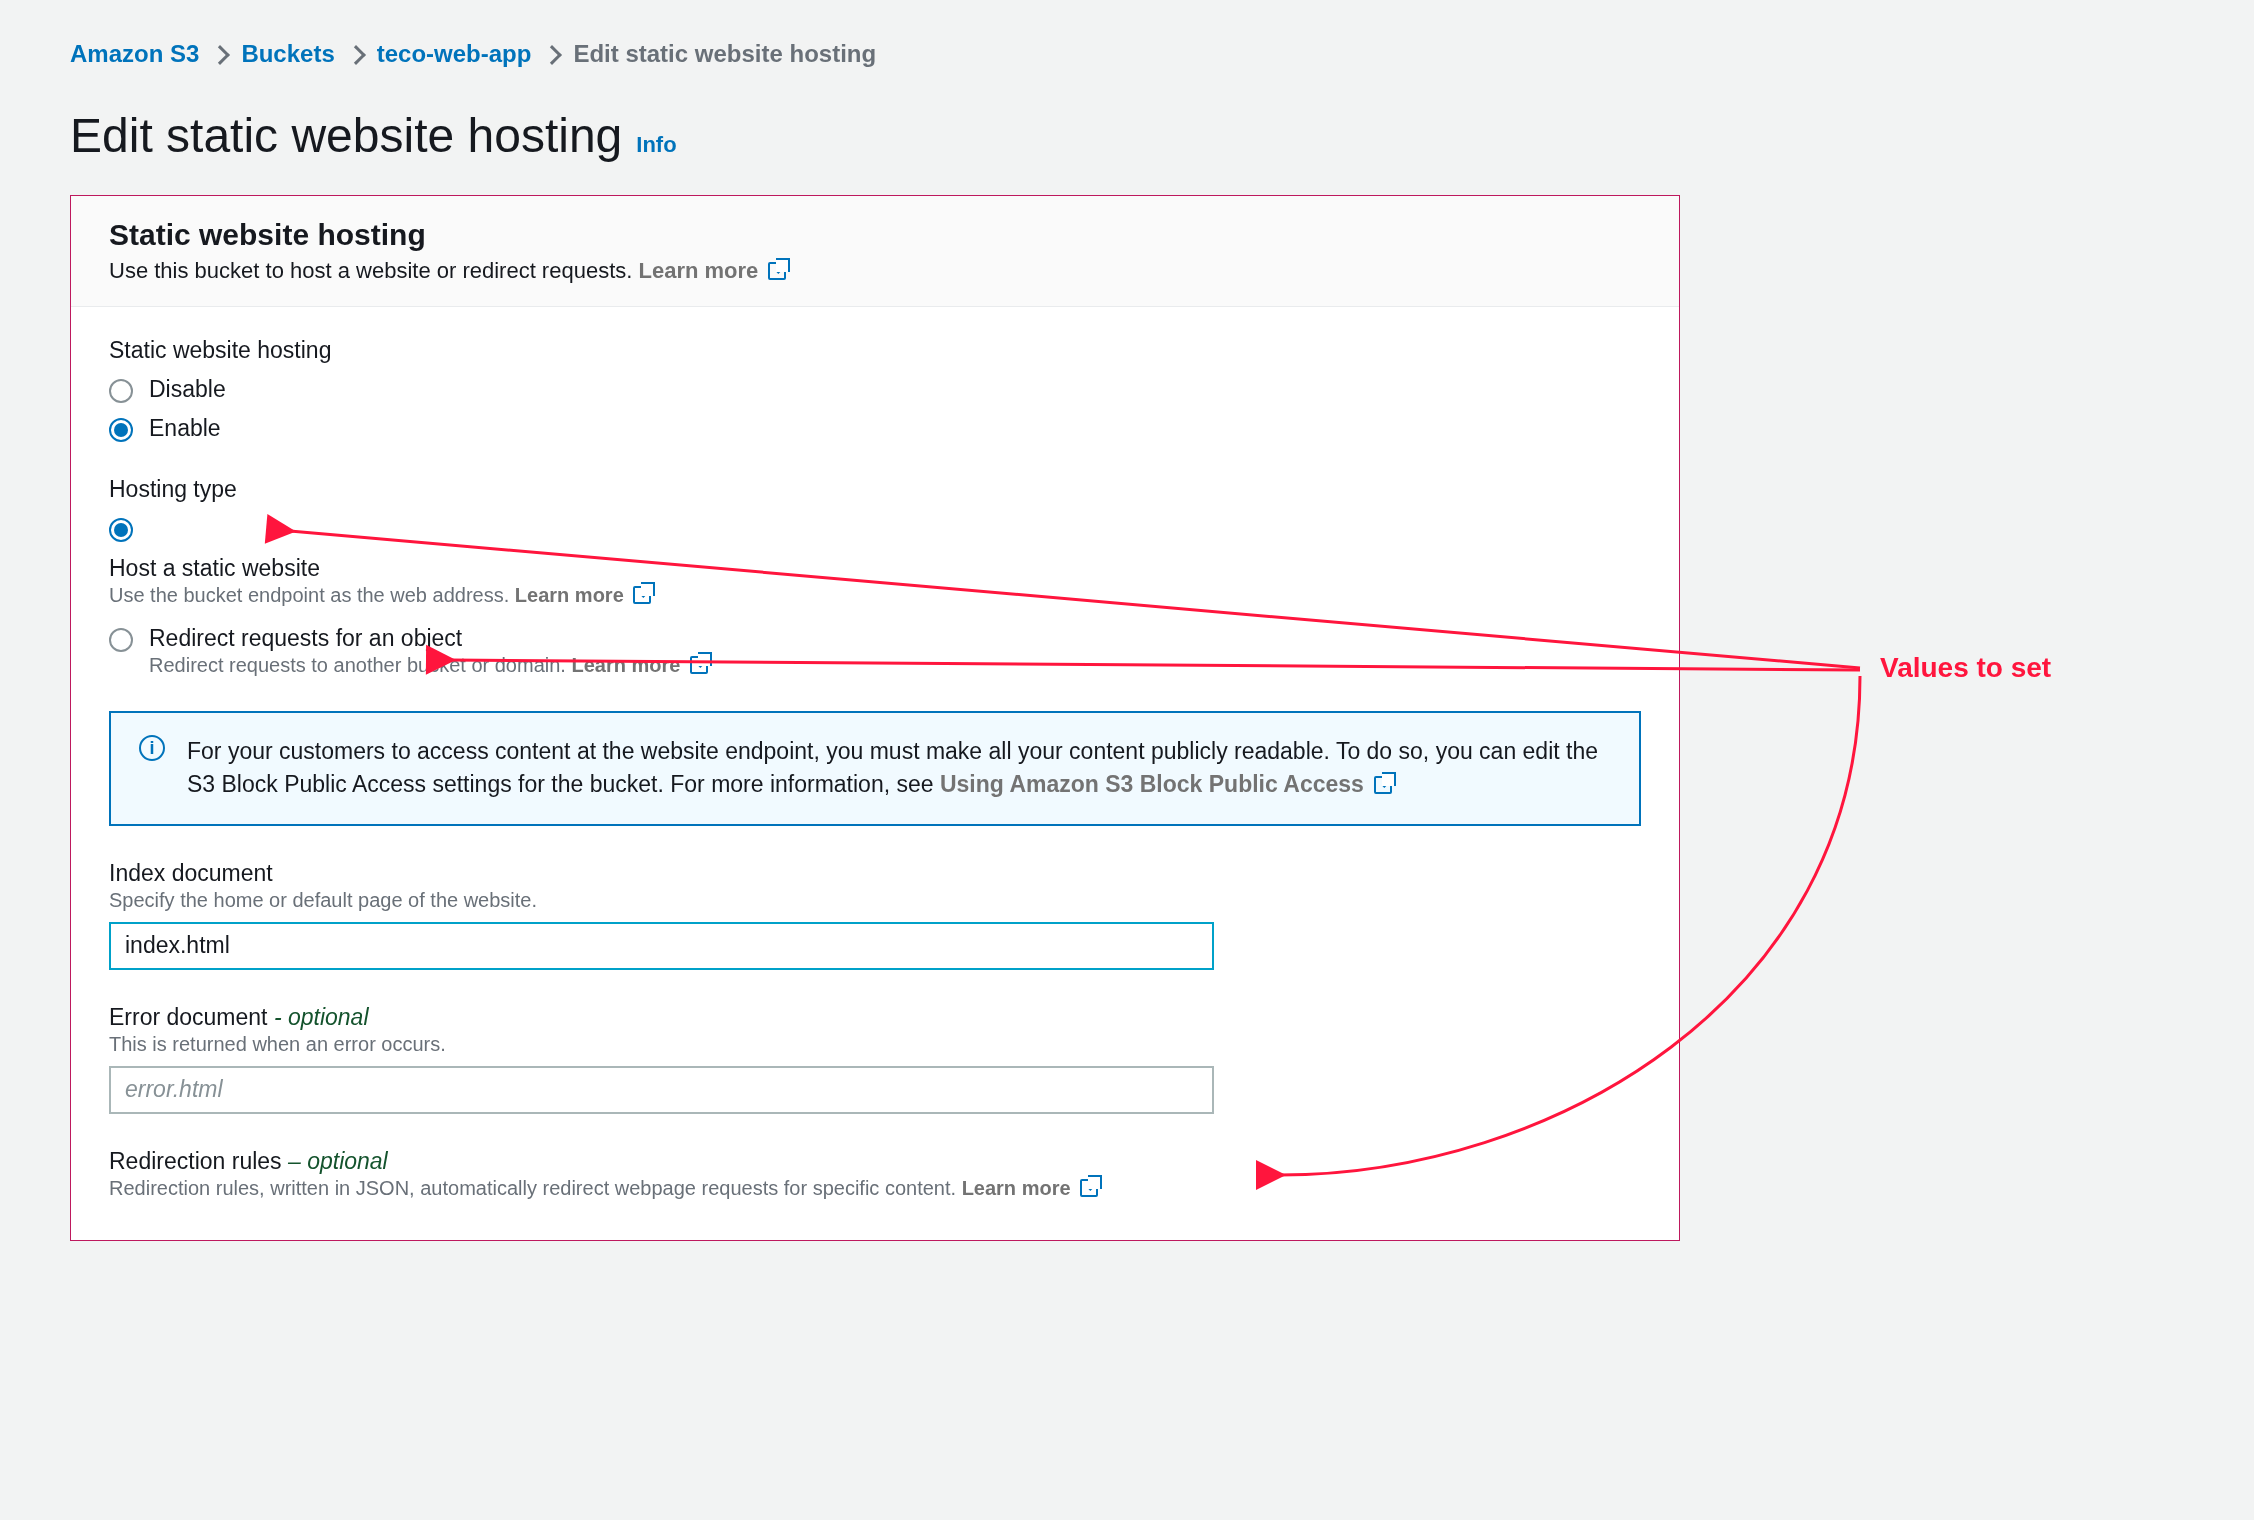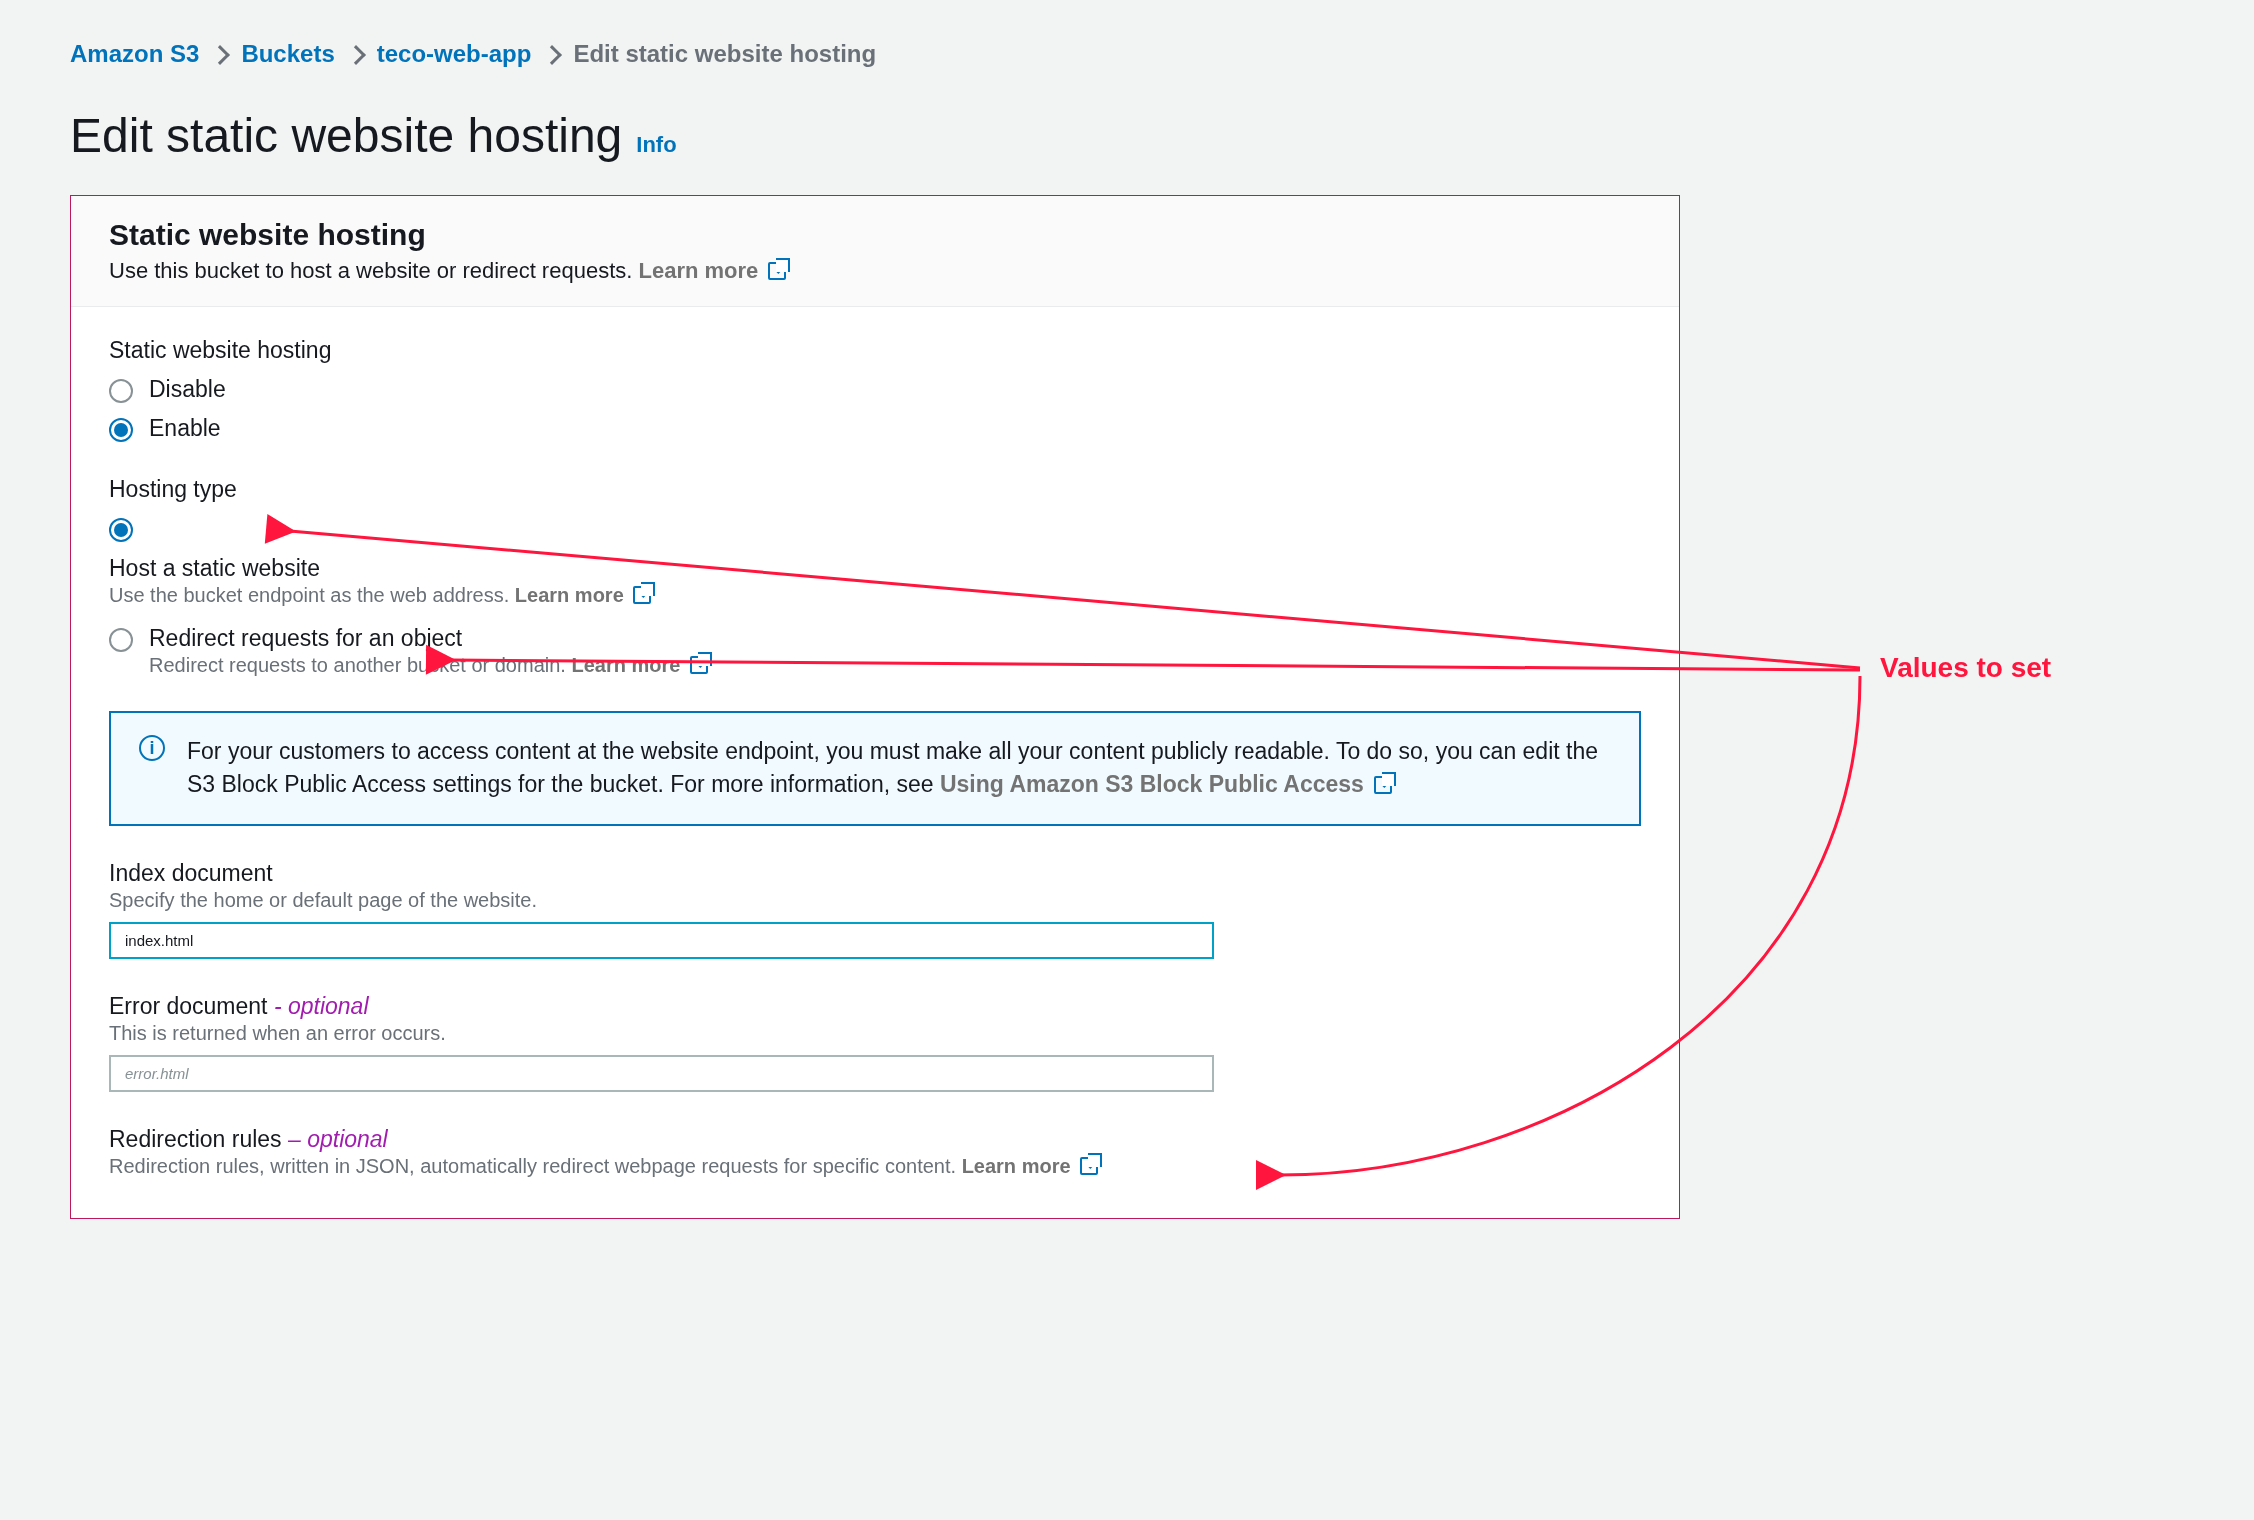--- a/index.html
+++ b/index.html
@@ -74,26 +74,26 @@
   .info-ico {
     width:26px; height:26px; border:2.5px solid #0073bb; border-radius:50%;
     color:#0073bb; font-weight:700; display:flex; align-items:center; justify-content:center;
     flex-shrink:0; font-size:18px;
   }
   .info-box p { font-size:23px; line-height:1.45;}
   .info-box .learn-more { display:inline;}
   .field-label { font-size:23px; margin-bottom:2px;}
   .field-desc { font-size:20px; color:#697078; margin-bottom:10px;}
   .text-input {
-    width: 1105px; height:37px; padding: 8px 14px; font-size:15px;
+    width: 1105px; height:48px; padding: 8px 14px; font-size:23px;
     border:2px solid #aab7b8; background:#fff; color:#16191f;
   }
   .text-input.focused { border-color:#00a1c9;}
   .text-input::placeholder { color:#879196; font-style:italic;}
-  .section-italic { font-style: italic; color:#a21caf;}
+  .section-italic { font-style: italic; color:#14532d;}
 
   
   .anno-label {
     position:absolute; left: 1880px; top: 652px; color:#ff153d; font-size:28px; font-weight:600;
   }
   svg.anno { position:absolute; left:0; top:0; pointer-events:none; }
 </style>
 </head>
 <body>
 

